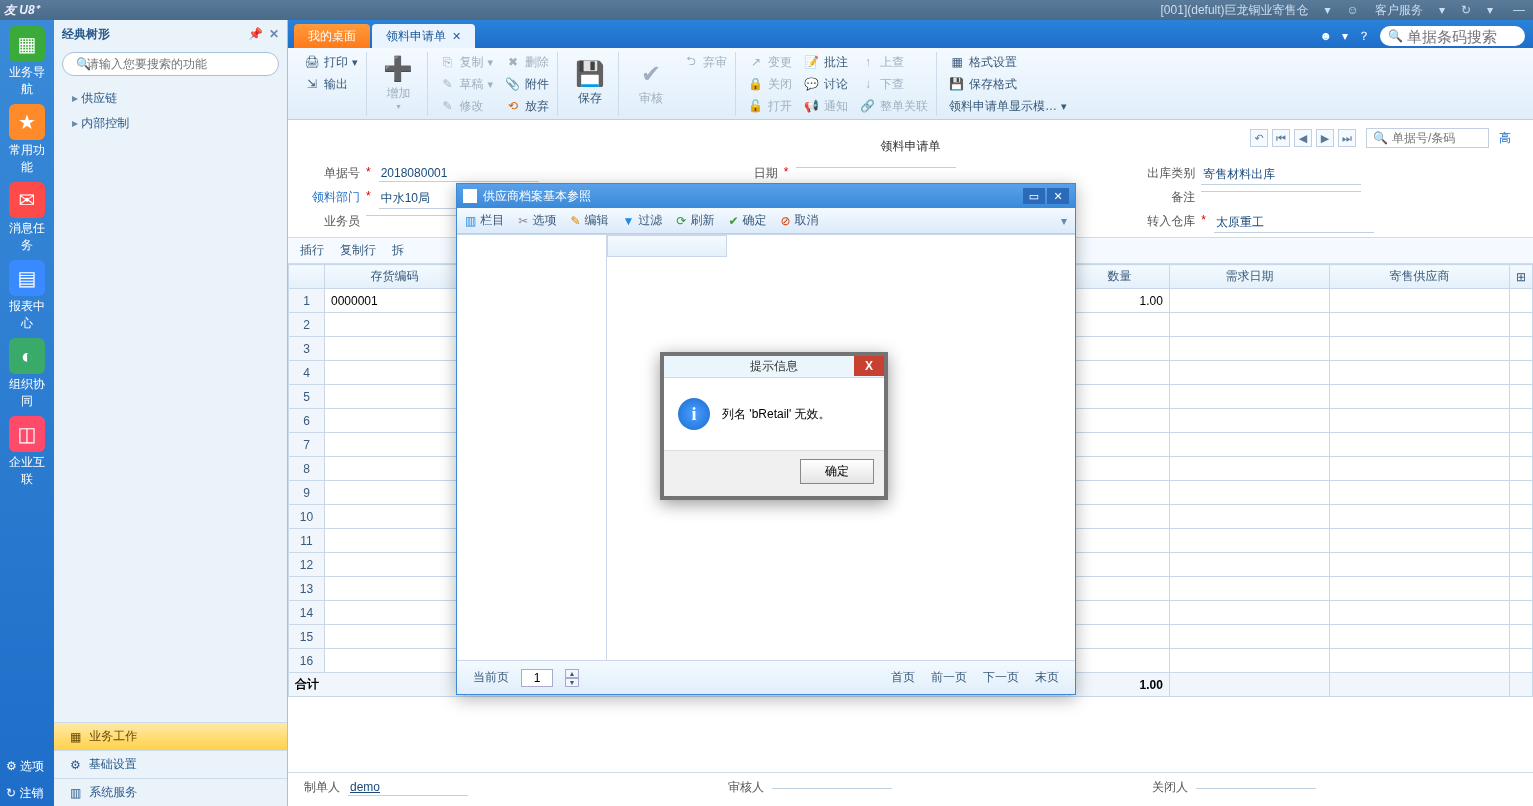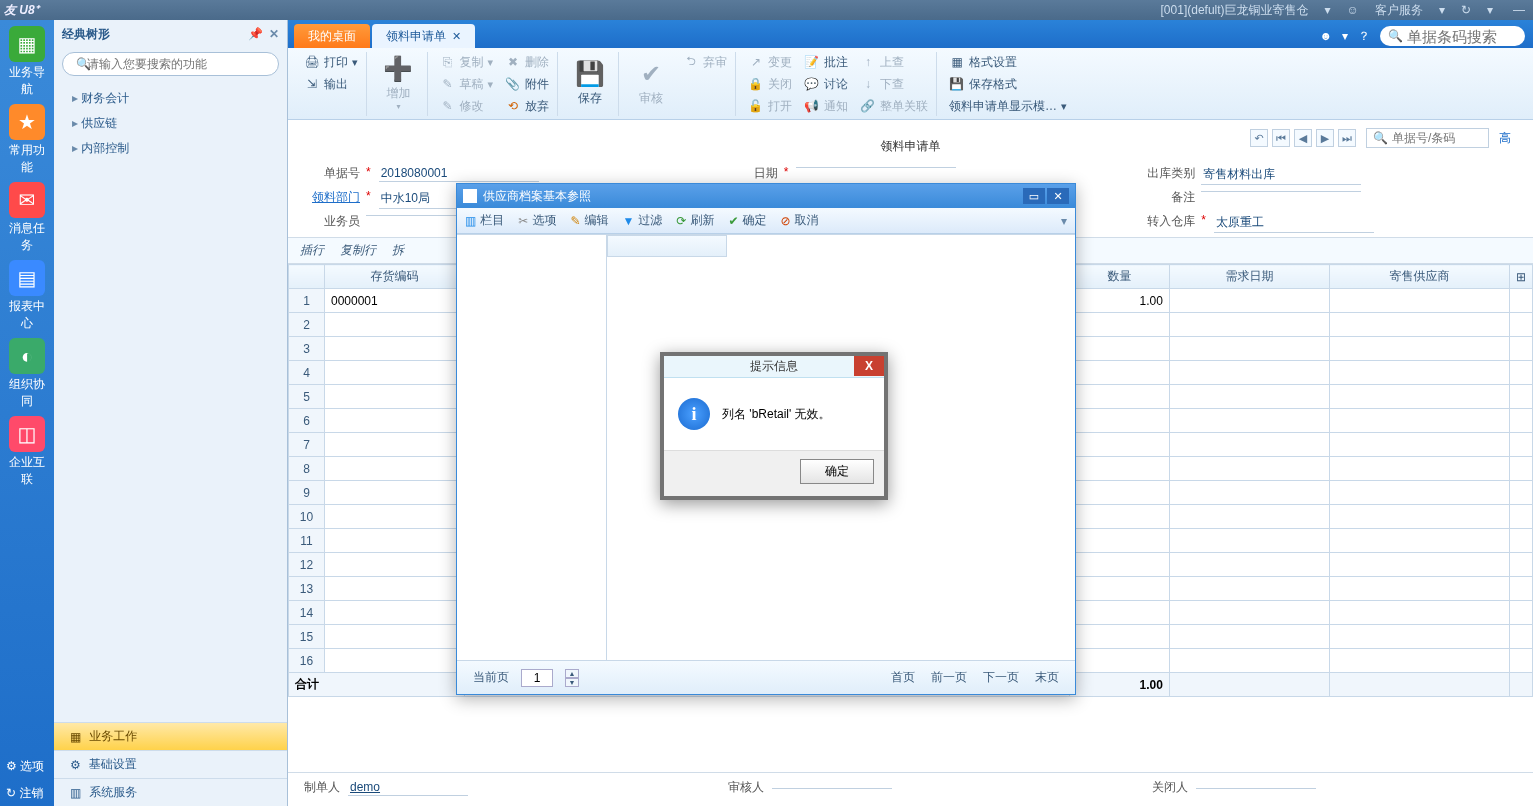--- a/index.html
+++ b/index.html
@@ -60,27 +60,27 @@
 
 .dochdr { padding:8px 16px 4px; }
 .dochdr .title { text-align:center; font-size:20px; color:#333; padding:4px 0 10px; position:relative;}
 .dochdr .navright { position:absolute; right:6px; top:0; display:flex; align-items:center; gap:4px;}
 .dochdr .navright .navbtn { width:18px; height:18px; border:1px solid #c0d0e0; background:#f4faff; display:flex; align-items:center; justify-content:center; cursor:pointer; color:#5a7a9a; font-size:11px;}
 .dochdr .navright .search { border:1px solid #c0d0e0; height:20px; display:flex; align-items:center; padding:0 6px; gap:4px; margin-left:6px;}
 .dochdr .navright .search input { border:none; outline:none; width:90px;}
 .dochdr .fields { display:grid; grid-template-columns: repeat(3, 1fr); gap:4px 40px; }
 .dochdr .field { display:flex; align-items:flex-start; gap:6px; }
 .dochdr .field label { color:#555; min-width:56px; text-align:right;}
-.dochdr .field label.link { color:#1e6ec9; text-decoration:underline; cursor:pointer;}
+.dochdr .field label.link { color:#1e6ec9; cursor:pointer;}
 .dochdr .field .req { color:#d00; margin-right:2px;}
 .dochdr .field .val { color:#1a4a7a; border-bottom:1px solid #c0d0e0; min-width:160px; padding:1px 2px;}
 
 
 .gridbar { display:flex; gap:16px; padding:4px 12px; border-top:1px solid #d0dce8; border-bottom:1px solid #d0dce8; background:#f4faff;}
-.gridbar span { cursor:pointer; color:#3a5a7a;font-style:italic;}
+.gridbar span { cursor:pointer; color:#3a5a7a;}
 
 
 .grid-wrap { flex:1; overflow:auto; }
 table.grid { border-collapse:collapse; width:100%; }
 table.grid th, table.grid td { border:1px solid #c8d8e8; height:24px; padding:0 6px; text-align:left; background:#fff;}
 table.grid th { background:linear-gradient(#f4faff,#e4f0fa); color:#3a5a7a; text-align:center; font-weight:normal;}
 table.grid td.rownum { background:#f0f6fc; text-align:center; width:36px; color:#3a5a7a;}
 table.grid td.num { text-align:right; }
 table.grid tr.total td { background:#f0f6fc; font-weight:bold;}
 
@@ -153,21 +153,20 @@
   <div class="hdr">
     <span>经典树形</span>
     <span class="pin">📌</span>
     <span class="close">✕</span>
   </div>
   <div class="search">
     <span class="sicon">🔍</span>
     <input placeholder="请输入您要搜索的功能" style="">
   </div>
   <ul>
-    <li>财务会计</li>
     <li>供应链</li>
     <li>内部控制</li>
   </ul>
   <div class="bottom-tabs">
     <div class="btab active">
         <span>▦</span>
         <span>业务工作</span>
       </div>
     <div class="btab">
         <span>⚙</span>

